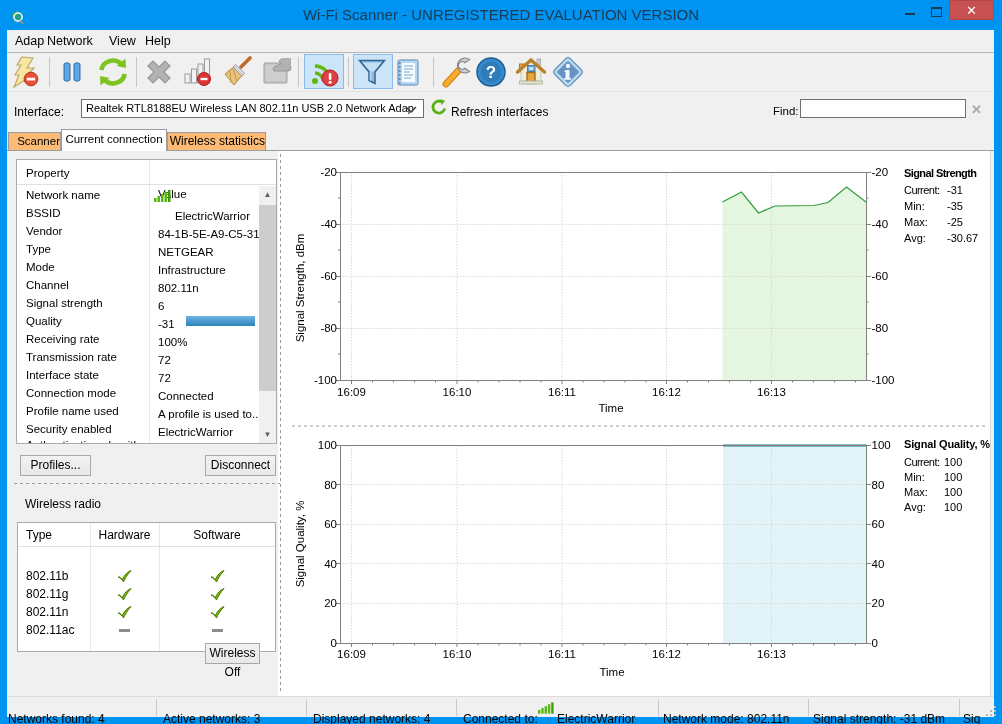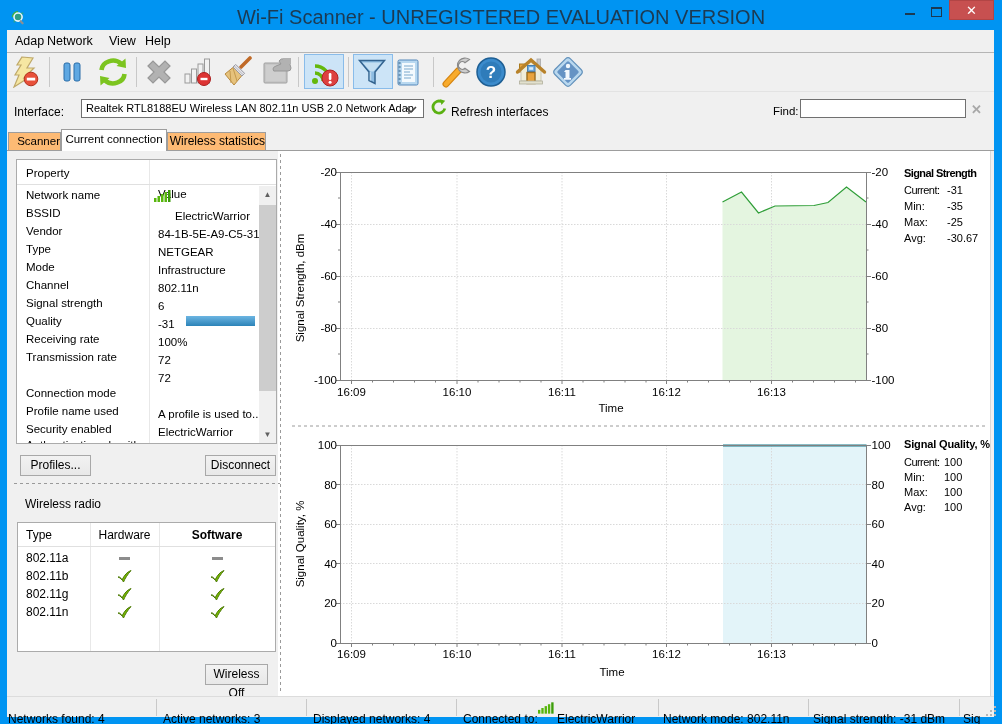--- a/index.html
+++ b/index.html
@@ -2,21 +2,21 @@
 <html><head>
 <meta charset="utf-8">
 <style>
 * { margin:0; padding:0; box-sizing:border-box; }
 html,body { width:1002px; height:724px; overflow:hidden; }
 body { font-family:"Liberation Sans", sans-serif; position:relative; background:#0094f2; color:#000; }
 .abs { position:absolute; }
 #client { position:absolute; left:7px; top:30px; width:987px; height:687px; background:#f0f0f0; }
 
 #title { position:absolute; left:0; top:0; width:1002px; height:30px; background:#0094f2; }
-#titletext { position:absolute; left:0; top:6px; width:1002px; text-align:center; font-size:20px; color:#1c3a52; }
+#titletext { position:absolute; left:0; top:6px; width:1002px; text-align:center; font-size:15px; color:#1c3a52; }
 #mini { position:absolute; left:905px; top:13px; width:10px; height:2px; background:#1c3a52; }
 #maxi { position:absolute; left:931px; top:7px; width:11px; height:10px; border:1px solid #1c3a52; border-top:2px solid #1c3a52; }
 #closeb { position:absolute; left:949px; top:0; width:45px; height:20px; background:#c75050; border:1px solid #b24545; color:#fff; text-align:center; font-size:13px; line-height:19px; }
 
 #menubar { position:absolute; left:7px; top:30px; width:987px; height:22px; background:#f0f0f0; font-size:12.5px; }
 #menubar span { position:absolute; top:4px; }
 #menuline { position:absolute; left:7px; top:52px; width:987px; height:1px; background:#b5b5b5; }
 
 #toolbar { position:absolute; left:7px; top:53px; width:987px; height:38px; background:#f0f0f0; }
 .tsep { position:absolute; top:4px; width:1px; height:30px; background:#c8c8c8; }
@@ -49,21 +49,21 @@
 
 #dash1 { position:absolute; left:14px; top:483px; width:266px; height:1px;
   background:repeating-linear-gradient(90deg,#9a9a9a 0 3px,transparent 3px 6px); }
 #vsplit { position:absolute; left:280px; top:154px; width:1px; height:540px;
   background:repeating-linear-gradient(180deg,#9a9a9a 0 3px,transparent 3px 6px); }
 
 #rtable { position:absolute; left:17px; top:522px; width:259px; height:130px; background:#fff; border:1px solid #ababab; font-size:12px; }
 .rrow { position:absolute; left:0; width:257px; height:18px; line-height:18px; }
 .rc1 { position:absolute; left:8px; }
 .rc2 { position:absolute; left:72px; width:69px; text-align:center; }
-.rc3 { position:absolute; left:141px; width:116px; text-align:center;font-weight:bold; }
+.rc3 { position:absolute; left:141px; width:116px; text-align:center; }
 #rcol1 { position:absolute; left:72px; top:0; width:1px; height:128px; background:#e8e8e8; }
 #rcol2 { position:absolute; left:141px; top:0; width:1px; height:128px; background:#e8e8e8; }
 #rheadsep { position:absolute; left:0; top:23px; width:257px; height:1px; background:#e0e0e0; }
 .dash { display:inline-block; width:11px; height:3px; background:#8c8c8c; vertical-align:middle; }
 .chk svg { display:inline-block; vertical-align:middle; margin-top:-2px; }
 
 #status { position:absolute; left:7px; top:696px; width:987px; height:21px; background:#f0f0f0; border-top:1px solid #dcdcdc; font-size:12px; }
 #status span { position:absolute; top:15px; }
 .ssep { position:absolute; top:2px; width:1px; height:17px; background:#c9c9c9; }
 svg { display:block; }
@@ -267,20 +267,24 @@
     <div class="abs" style="left:169px;top:4px;width:69px;height:10px;background:linear-gradient(#6cb5e2,#2c83b8)"></div>
   </div>
   <div class="prow" style="top:170px">
       <span class="pl">Receiving rate</span>
       <span class="pv">72</span>
     </div>
   <div class="prow" style="top:188px">
       <span class="pl">Transmission rate</span>
       <span class="pv">72</span>
     </div>
+  <div class="prow" style="top:206px">
+      <span class="pl">Interface state</span>
+      <span class="pv">Connected</span>
+    </div>
   <div class="prow" style="top:224px">
       <span class="pl">Connection mode</span>
       <span class="pv">A profile is used to...</span>
     </div>
   <div class="prow" style="top:242px">
       <span class="pl">Profile name used</span>
       <span class="pv">ElectricWarrior</span>
     </div>
   <div class="prow" style="top:260px">
       <span class="pl">Security enabled</span>
@@ -304,25 +308,20 @@
 
 <div id="rtable">
   <div id="rcol1"></div>
     <div id="rcol2"></div>
   <div class="rrow" style="top:3px">
       <span class="rc1">Type</span>
       <span class="rc2">Hardware</span>
       <span class="rc3">Software</span>
     </div>
   <div id="rheadsep"></div>
-  <div class="rrow" style="top:26px">
-      <span class="rc1">802.11a</span>
-      <span class="rc2"><span class="dash"></span></span>
-      <span class="rc3"><span class="dash"></span></span>
-    </div>
   <div class="rrow" style="top:44px">
       <span class="rc1">802.11b</span>
       <span class="rc2 chk"><svg width="17" height="14" viewBox="0 0 17 14">
           <path d="M1.5 7.5 L5.5 12 L10 3.5 L15.5 1.5 L6.5 13 Z" fill="none"></path>
           <path d="M2 8 C4 7.5 5 9 6 11 C8.5 6 11 3 15 1.5 C11.5 5.5 9 9.5 7.5 13 C6 10.5 4.5 9 2 8 Z" fill="#76b900" stroke="#4e7a08" stroke-width="1"></path>
         </svg></span>
       <span class="rc3 chk"><svg width="17" height="14" viewBox="0 0 17 14">
           <path d="M1.5 7.5 L5.5 12 L10 3.5 L15.5 1.5 L6.5 13 Z" fill="none"></path>
           <path d="M2 8 C4 7.5 5 9 6 11 C8.5 6 11 3 15 1.5 C11.5 5.5 9 9.5 7.5 13 C6 10.5 4.5 9 2 8 Z" fill="#76b900" stroke="#4e7a08" stroke-width="1"></path>
         </svg></span>
@@ -342,22 +341,27 @@
       <span class="rc1">802.11n</span>
       <span class="rc2 chk"><svg width="17" height="14" viewBox="0 0 17 14">
           <path d="M1.5 7.5 L5.5 12 L10 3.5 L15.5 1.5 L6.5 13 Z" fill="none"></path>
           <path d="M2 8 C4 7.5 5 9 6 11 C8.5 6 11 3 15 1.5 C11.5 5.5 9 9.5 7.5 13 C6 10.5 4.5 9 2 8 Z" fill="#76b900" stroke="#4e7a08" stroke-width="1"></path>
         </svg></span>
       <span class="rc3 chk"><svg width="17" height="14" viewBox="0 0 17 14">
           <path d="M1.5 7.5 L5.5 12 L10 3.5 L15.5 1.5 L6.5 13 Z" fill="none"></path>
           <path d="M2 8 C4 7.5 5 9 6 11 C8.5 6 11 3 15 1.5 C11.5 5.5 9 9.5 7.5 13 C6 10.5 4.5 9 2 8 Z" fill="#76b900" stroke="#4e7a08" stroke-width="1"></path>
         </svg></span>
     </div>
-</div>
-<div class="btn" style="left:205px;top:664px;width:63px">Wireless Off</div>
+  <div class="rrow" style="top:98px">
+      <span class="rc1">802.11ac</span>
+      <span class="rc2"><span class="dash"></span></span>
+      <span class="rc3"><span class="dash"></span></span>
+    </div>
+</div>
+<div class="btn" style="left:205px;top:643px;width:55px">Wireless Off</div>
 <div id="vsplit"></div>
 
 <svg class="abs" style="left:288px;top:155px" width="702" height="540" viewBox="288 155 702 540" id="charts" font-family="Liberation Sans, sans-serif">
 
   <path d="M722.5 202 L741.5 192 L758.5 213 L775 206 L814 205.5 L828 202.5 L846.5 187 L866 202 L866 380 L722.5 380 Z" fill="#e4f5e0"></path>
   <g stroke="#d9d9d9" stroke-dasharray="1.5,1.5" fill="none">
     <path d="M351.5 172 V380 M457 172 V380 M562 172 V380 M666.5 172 V380 M771.5 172 V380"></path>
     <path d="M340 224.5 H866 M340 276.5 H866 M340 328.5 H866"></path>
   </g>
   <path d="M722.5 202 L741.5 192 L758.5 213 L775 206 L814 205.5 L828 202.5 L846.5 187 L866 202" fill="none" stroke="#2f9e38" stroke-width="1.2"></path>

